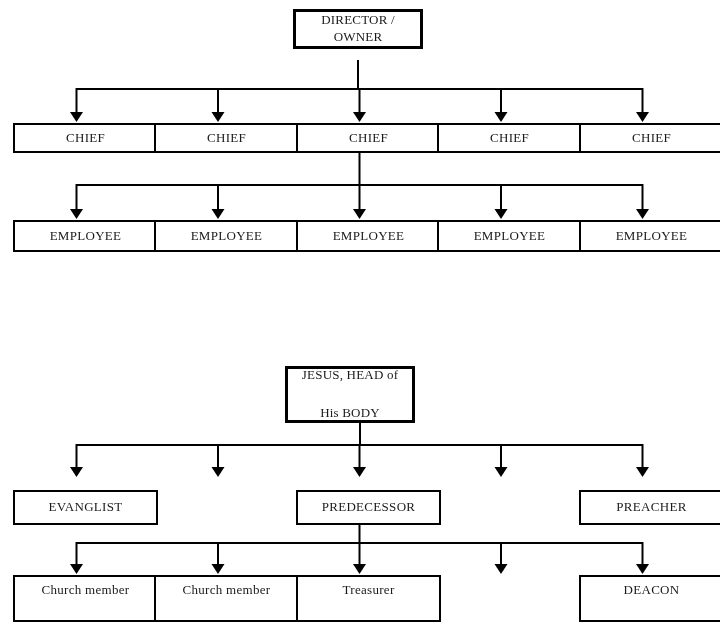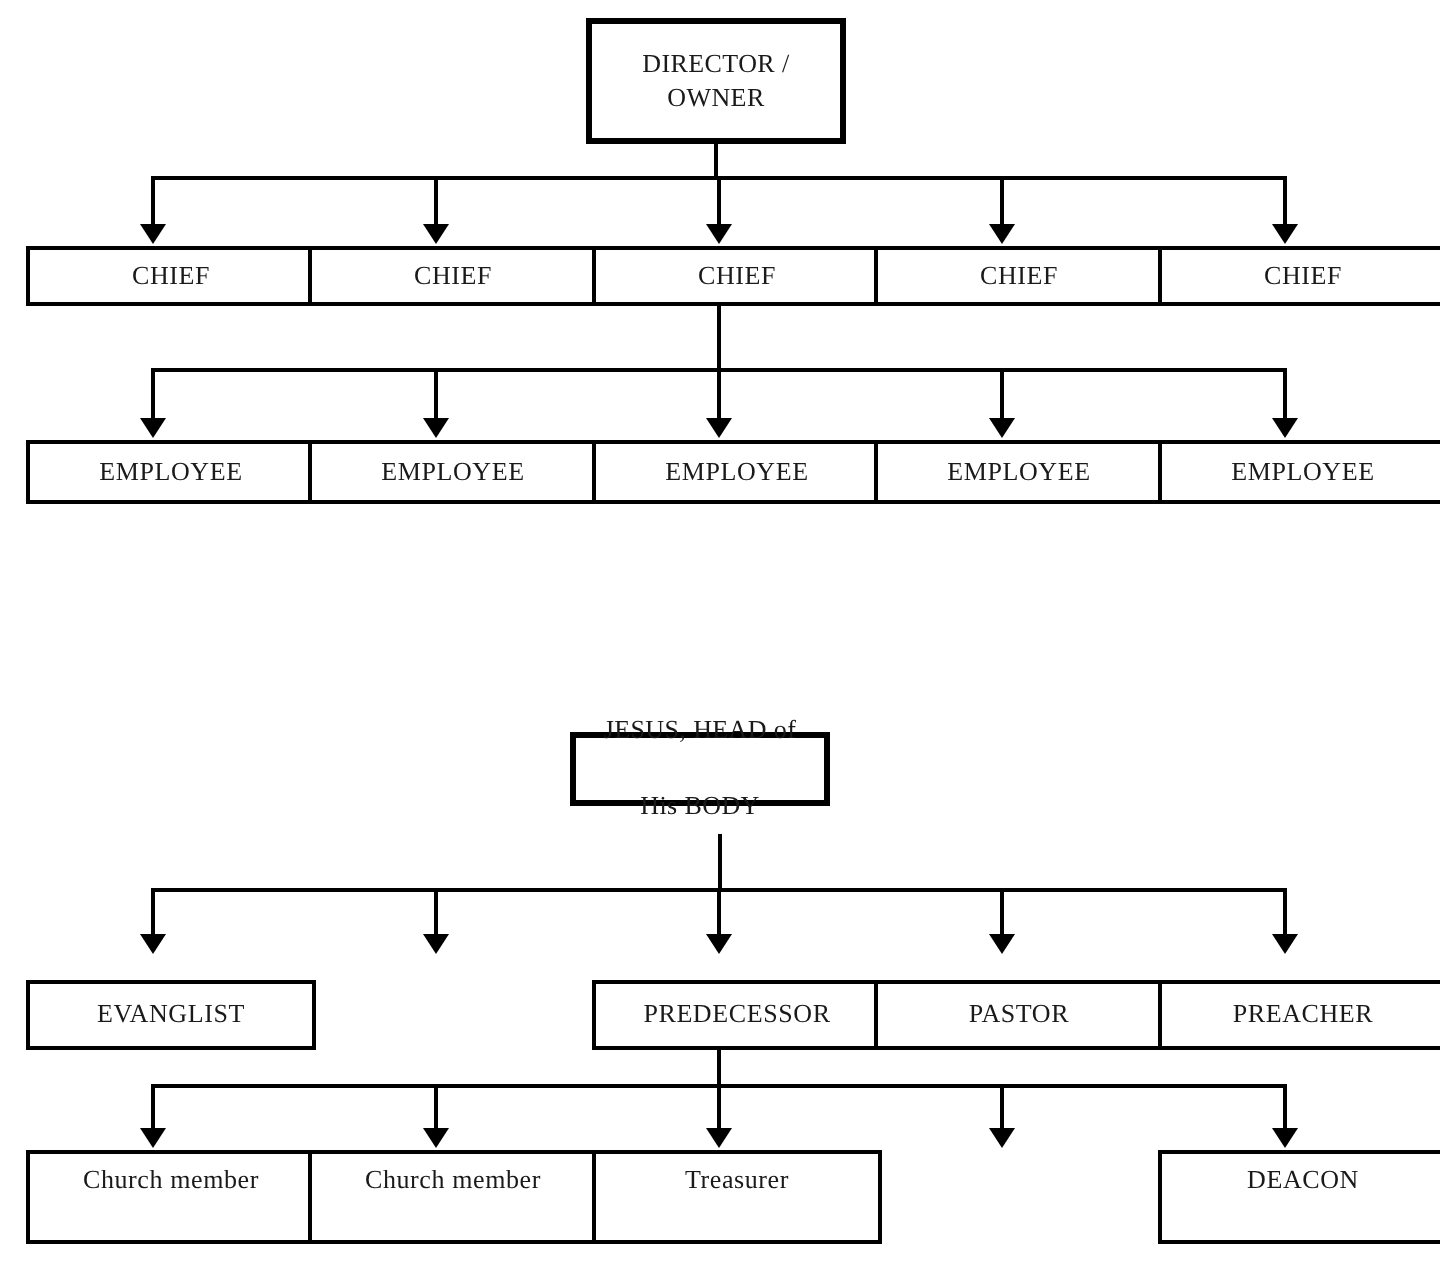--- a/index.html
+++ b/index.html
@@ -49,22 +49,22 @@
   .c1 { left: 13px; }
   .c2 { left: 154px; }
   .c3 { left: 296px; }
   .c4 { left: 437px; }
   .c5 { left: 579px; }
   
   .r-chief    { top: 123px; height: 30px; }
   .r-employee { top: 220px; height: 32px; }
   .r-minister { top: 478px; height: 35px; margin-top: 12px; }
   .r-member   { top: 575px; height: 47px; align-items: flex-start; padding-top: 5px; }
-  .root-1 { left: 293px; top: 9px;   height: 63px; }
-  .root-2 { left: 285px; top: 366px; height: 37px; width: 152px; gap: 21px; }
+  .root-1 { left: 293px; top: 9px;   height: 40px; }
+  .root-2 { left: 285px; top: 366px; height: 57px; width: 152px; gap: 21px; }
 </style>
 </head>
 <body>
 
 <div class="canvas">
 
   <svg class="connectors" viewBox="0 0 720 632" xmlns="http://www.w3.org/2000/svg">
     <g stroke="#000000" stroke-width="2" fill="none">
 
       <line x1="358" y1="60" x2="358" y2="89"></line>
@@ -168,23 +168,20 @@
     <span>JESUS, HEAD of</span>
     <span>His BODY</span>
   </div>
 
   <div class="box c1 r-minister">
     <span>EVANGLIST</span>
   </div>
   <div class="box c3 r-minister">
     <span>PREDECESSOR</span>
   </div>
-  <div class="box c4 r-minister">
-    <span>PASTOR</span>
-  </div>
   <div class="box c5 r-minister">
     <span>PREACHER</span>
   </div>
 
   <div class="box c1 r-member">
     <span>Church member</span>
   </div>
   <div class="box c2 r-member">
     <span>Church member</span>
   </div>

